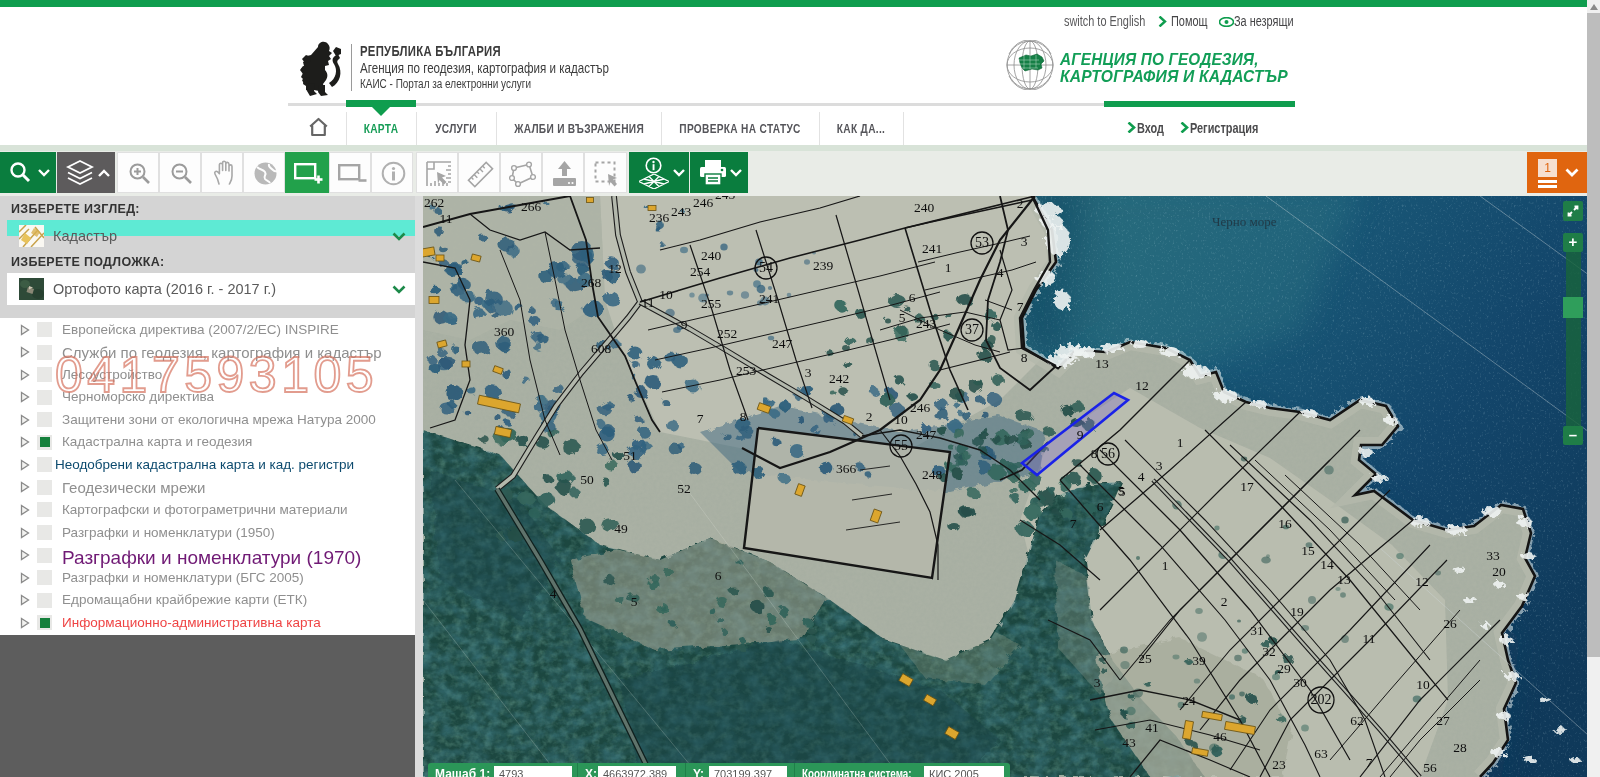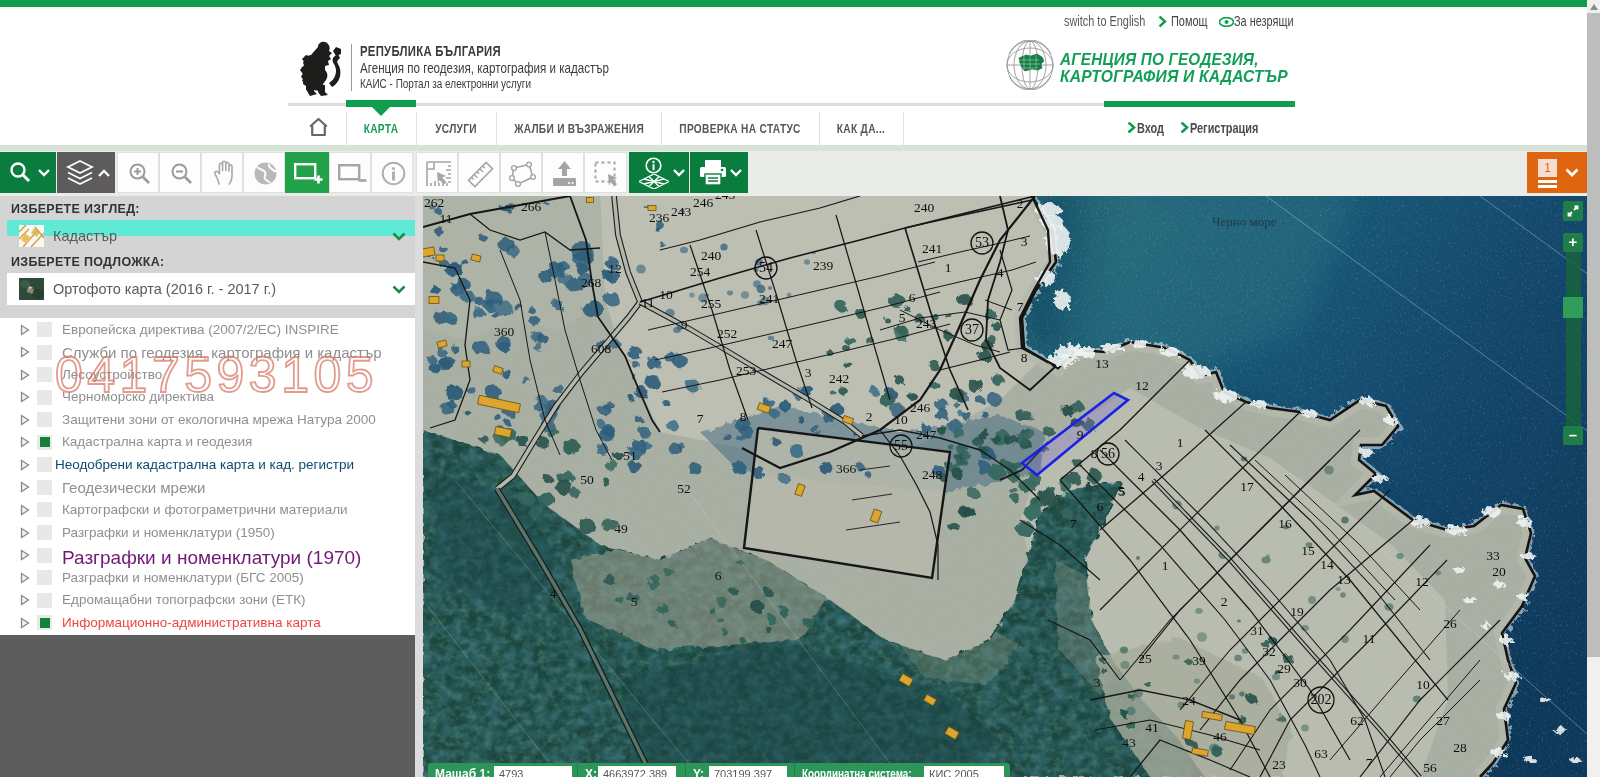--- a/index.html
+++ b/index.html
@@ -314,21 +314,21 @@
 <div class="abs" style="left:62px;top:547.0px;font-size:19px;color:#701a75;white-space:nowrap">Разграфки и номенклатури (1970)</div>
 <svg class="abs" style="left:20px;top:571.5px" width="10" height="12" viewBox="0 0 10 12">
     <path d="M1.5,1.5 L8.5,6 L1.5,10.5 z" fill="#f2f2f0" stroke="#8a8a8a" stroke-width="1.3"></path>
   </svg>
 <div class="abs" style="left:37px;top:570.0px;width:15px;height:15px;background:#e8e8e6"></div>
 <div class="abs" style="left:62px;top:569.5px;font-size:13.5px;color:#8f8f8f;white-space:nowrap">Разграфки и номенклатури (БГС 2005)</div>
 <svg class="abs" style="left:20px;top:594.1px" width="10" height="12" viewBox="0 0 10 12">
     <path d="M1.5,1.5 L8.5,6 L1.5,10.5 z" fill="#f2f2f0" stroke="#8a8a8a" stroke-width="1.3"></path>
   </svg>
 <div class="abs" style="left:37px;top:592.6px;width:15px;height:15px;background:#e8e8e6"></div>
-<div class="abs" style="left:62px;top:592.1px;font-size:13.5px;color:#8f8f8f;white-space:nowrap">Едромащабни топографски зони (ЕТК)</div>
+<div class="abs" style="left:62px;top:592.1px;font-size:13.5px;color:#8f8f8f;white-space:nowrap">Едромащабни крайбрежие карти (ЕТК)</div>
 <svg class="abs" style="left:20px;top:616.7px" width="10" height="12" viewBox="0 0 10 12">
     <path d="M1.5,1.5 L8.5,6 L1.5,10.5 z" fill="#f2f2f0" stroke="#8a8a8a" stroke-width="1.3"></path>
   </svg>
 <div class="abs" style="left:37px;top:615.2px;width:15px;height:15px;background:#e8e8e6"></div>
 <div class="abs" style="left:39.5px;top:617.7px;width:10px;height:10px;background:#15803c"></div>
 <div class="abs" style="left:62px;top:614.7px;font-size:13.5px;color:#ef4444;white-space:nowrap">Информационно-административна карта</div>
 <div class="abs" style="left:0;top:635px;width:415px;height:142px;background:#5d5d5d"></div>
 <div class="abs" style="left:415px;top:196px;width:8px;height:581px;background:#dcdcdc"></div>
 <div class="abs" style="left:55px;top:346px;font-size:50px;letter-spacing:4.5px;color:transparent;-webkit-text-stroke:1.8px rgba(215,118,98,.72);z-index:30">0417593105</div>
 <svg class="abs" style="left:423px;top:196px;z-index:1" width="1166" height="581" viewBox="423 196 1166 581">

